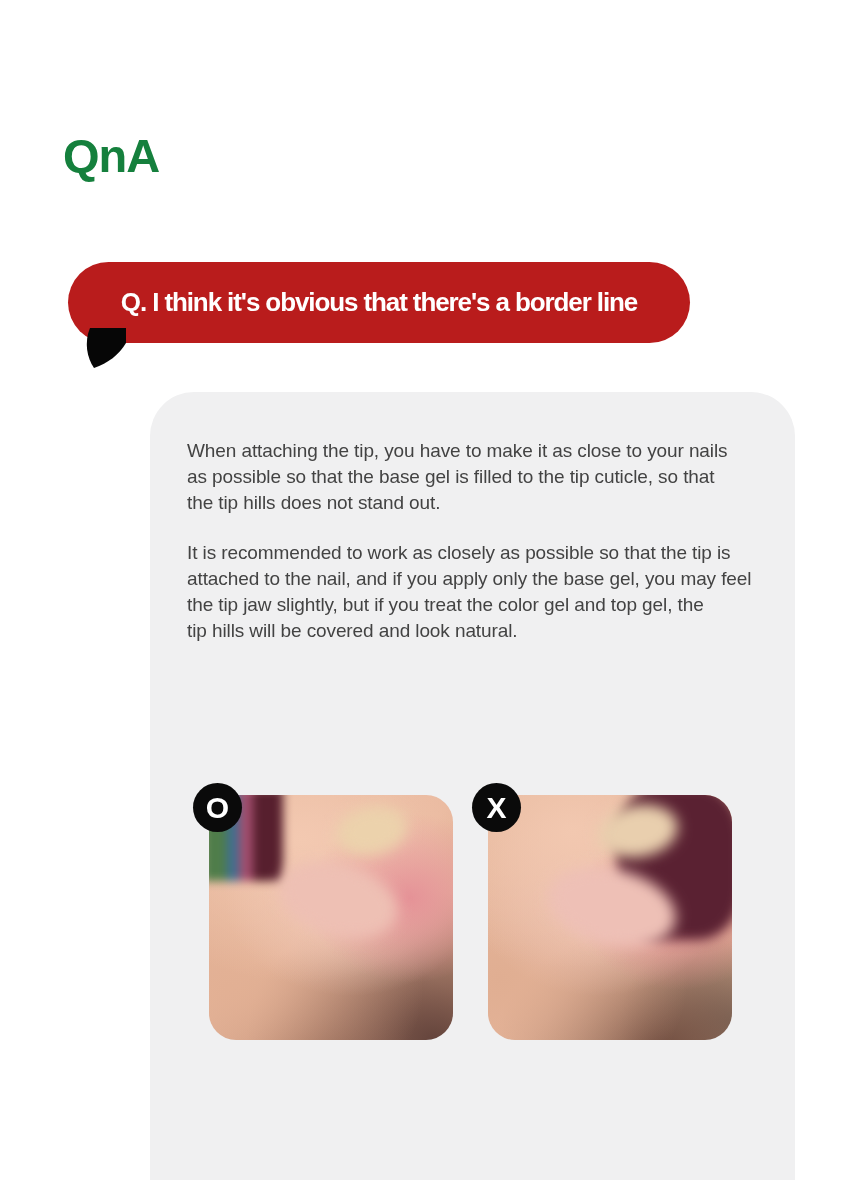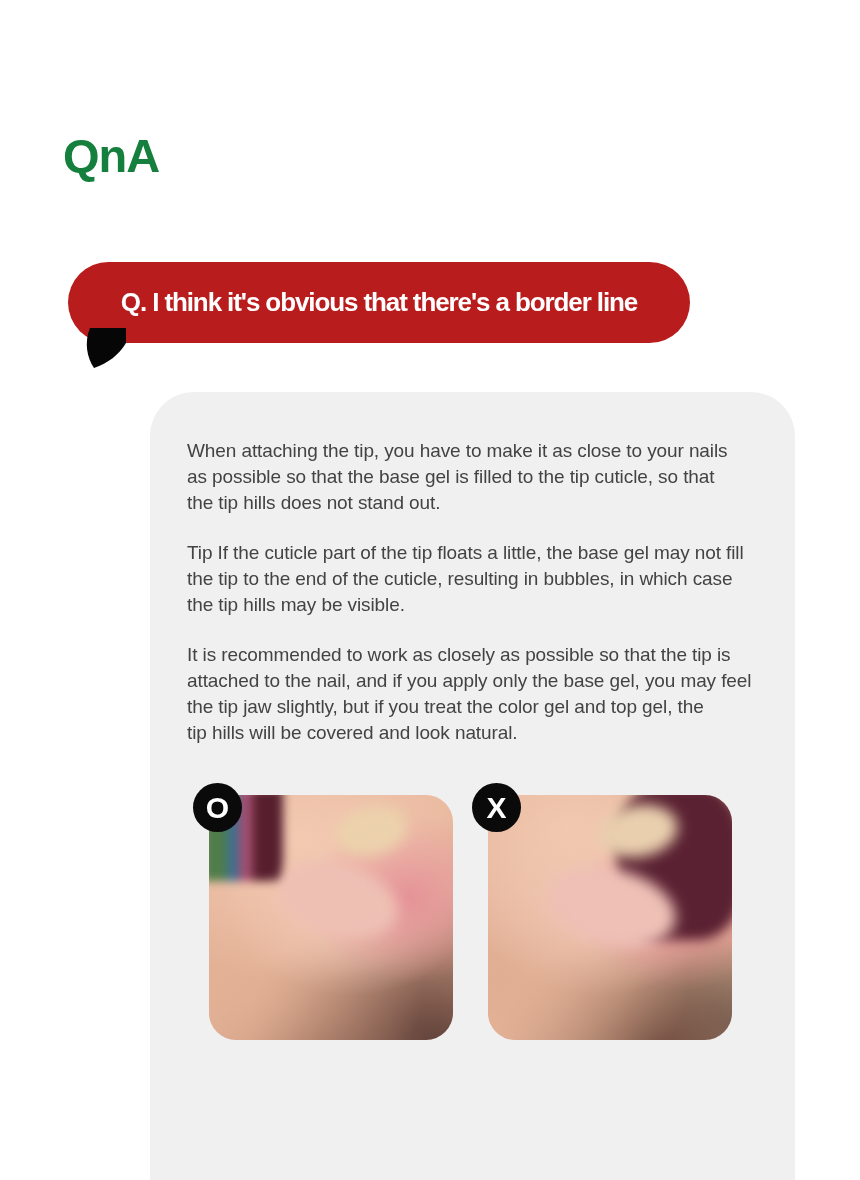--- a/index.html
+++ b/index.html
@@ -148,23 +148,20 @@
 <div class="answer-card">
 
   <svg class="answer-card-tail" viewBox="0 0 85 42" xmlns="http://www.w3.org/2000/svg">
     <path d="M 2,0 L 2,12 C 14,24 30,34 47,38 C 64,31 75,16 80,0 Z" fill="#f0f0f1"></path>
   </svg>
 
   <div class="answer-text">
     <p>When attaching the tip, you have to make it as close to your nails
 as possible so that the base gel is filled to the tip cuticle, so that
 the tip hills does not stand out.</p>
-    <p>Tip If the cuticle part of the tip floats a little, the base gel may not fill
-the tip to the end of the cuticle, resulting in bubbles, in which case
-the tip hills may be visible.</p>
     <p>It is recommended to work as closely as possible so that the tip is
 attached to the nail, and if you apply only the base gel, you may feel
 the tip jaw slightly, but if you treat the color gel and top gel, the
 tip hills will be covered and look natural.</p>
   </div>
 
   <div class="examples-row">
 
     <div class="example-figure">
       <div class="example-badge">O</div>

